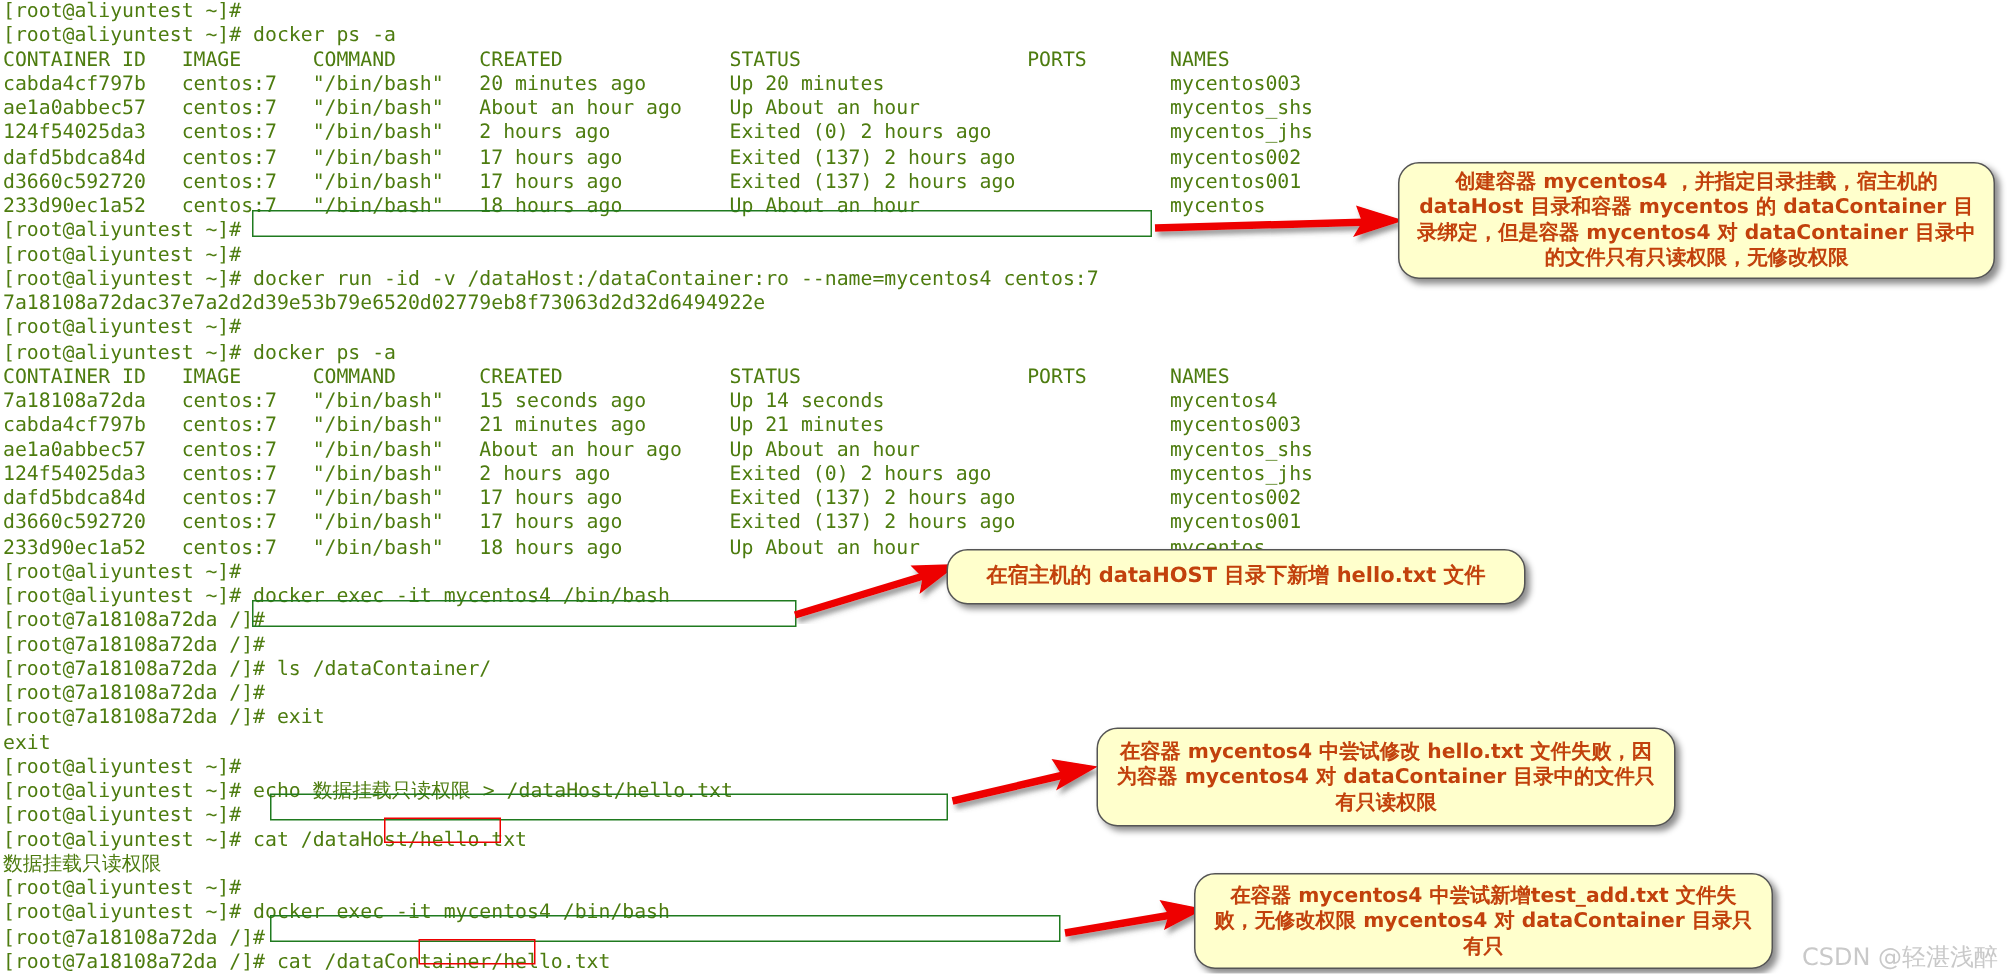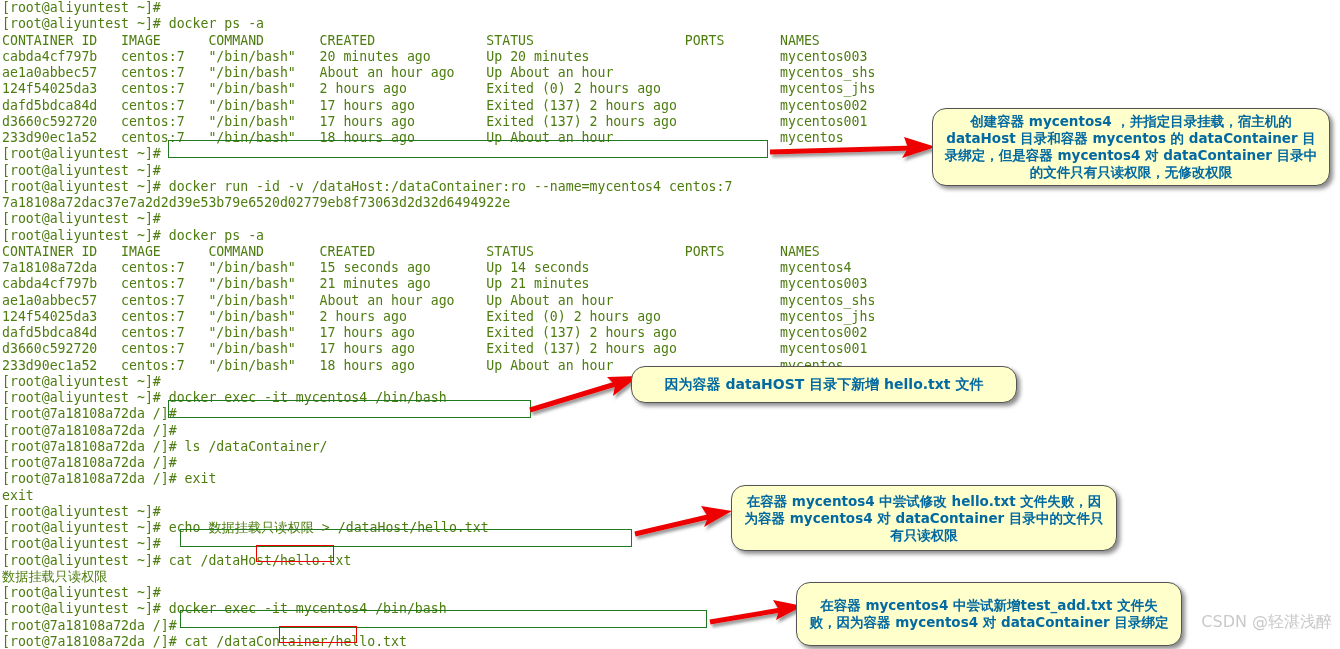--- a/index.html
+++ b/index.html
@@ -52,21 +52,21 @@
   }
 
   
   .callout {
     position: absolute;
     box-sizing: border-box;
     background: #ffffcc;
     border: 1.4px solid #555555;
     border-radius: 14px;
     box-shadow: 3px 3px 4px rgba(0,0,0,0.45);
-    color: #0369a1;
+    color: #c2410c;
     font-family: "DejaVu Sans", "Liberation Sans", sans-serif;
     font-weight: bold;
     font-size: 13.5px;
     line-height: 17px;
     text-align: center;
     display: flex;
     align-items: center;
     justify-content: center;
     padding: 5px 10px;
     z-index: 4;
@@ -77,21 +77,21 @@
   .arrow {
     position: absolute;
     z-index: 3;
     pointer-events: none;
   }
 
   
   #watermark {
     position: absolute;
     right: 8px;
-    bottom: 16px;
+    bottom: 0;
     font-family: "DejaVu Sans", "Liberation Sans", sans-serif;
     font-size: 16px;
     color: #c9c9c9;
     z-index: 5;
     white-space: nowrap;
   }
 </style>
 </head>
 <body>
 
@@ -150,24 +150,24 @@
     <path d="M3,24 L74,12" stroke="#ee0000" stroke-width="5" fill="none"></path>
     <polygon points="96,8 66,2 72,12 69,22" fill="#ee0000"></polygon>
   </g>
 </svg>
 
 <div class="callout" style="left:932px; top:108px; width:398px; height:78px; font-size:13.5px;">
   <span>创建容器 mycentos4 ，并指定目录挂载，宿主机的 dataHost 目录和容器 mycentos 的 dataContainer 目录绑定，但是容器 mycentos4 对 dataContainer 目录中的文件只有只读权限，无修改权限</span>
 </div>
 
 <div class="callout" style="left:631px; top:366px; width:386px; height:37px; font-size:14px;">
-  <span>因为容器 dataHOST 目录下新增 hello.txt 文件</span>
+  <span>在宿主机的 dataHOST 目录下新增 hello.txt 文件</span>
 </div>
 
 <div class="callout" style="left:731px; top:485px; width:386px; height:66px; font-size:13.5px;align-items:center;">
   <span>在容器 mycentos4 中尝试修改 hello.txt 文件失败，因为容器 mycentos4 对 dataContainer 目录中的文件只有只读权限</span>
 </div>
 
 <div class="callout" style="left:796px; top:582px; width:386px; height:64px; font-size:13.5px;">
-  <span>在容器 mycentos4 中尝试新增test_add.txt 文件失败，因为容器 mycentos4 对 dataContainer 目录绑定</span>
+  <span>在容器 mycentos4 中尝试新增test_add.txt 文件失败，无修改权限 mycentos4 对 dataContainer 目录只有只</span>
 </div>
 
 <div id="watermark">CSDN @轻湛浅醉</div>
 
 </body></html>

